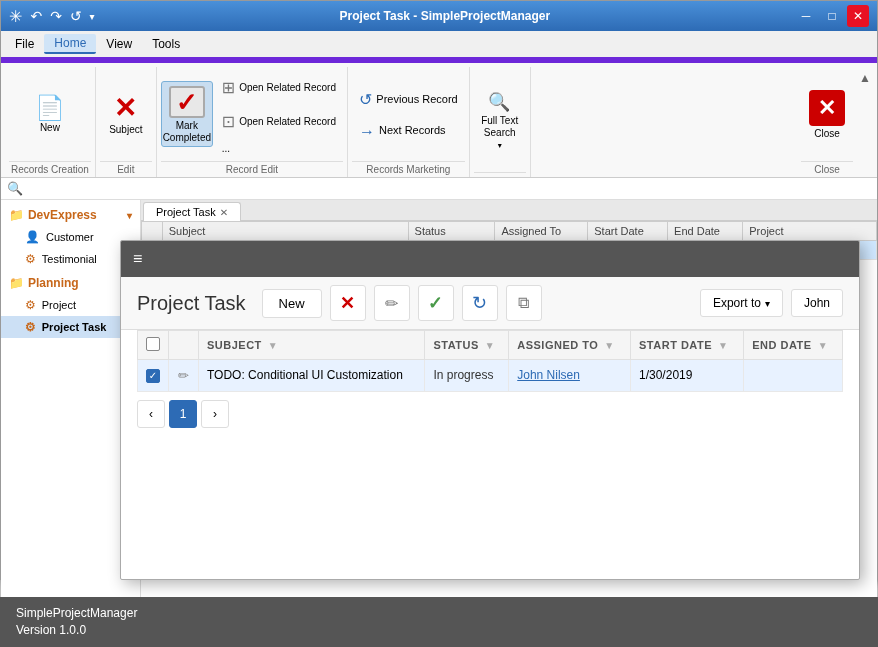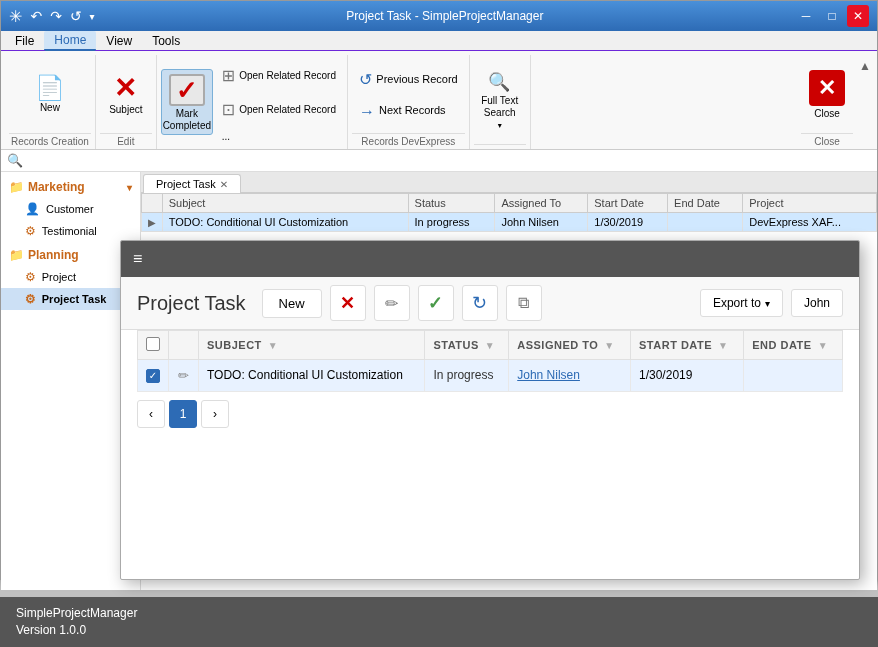--- a/index.html
+++ b/index.html
@@ -34,21 +34,21 @@
       padding: 0 8px;
       color: white;
     }
     .title-bar-left {
       display: flex;
       align-items: center;
       gap: 8px;
     }
     .title-bar-title {
       font-size: 12px;
-      font-weight: normal;
+      font-weight: bold;
       flex: 1;
       text-align: center;
     }
     .title-bar-controls {
       display: flex;
       gap: 4px;
     }
     .title-btn {
       width: 22px; height: 22px;
       border: none;
@@ -57,25 +57,25 @@
       display: flex; align-items: center; justify-content: center;
       font-size: 12px;
       background: transparent;
       color: white;
     }
     .title-btn.close-btn { background: #e81123; }
 
     
     .menu-bar {
       background: #f0f0f0;
-      height: 20px;
+      height: 32px;
       display: flex;
       align-items: center;
       padding: 0 4px;
-      border-bottom: 1px solid #6d28d9;
+      border-bottom: 6px solid #6d28d9;
     }
     .menu-item {
       padding: 2px 10px;
       cursor: pointer;
       border-radius: 2px;
       font-size: 12px;
     }
     .menu-item.active {
       background: #d0e4f7;
       border-bottom: 2px solid #2d6bb5;
@@ -492,34 +492,35 @@
           </button>
           <button class="ribbon-btn-small" style="height:32px;min-width:80px;">
             <span style="font-size:16px;color:#777;">⊡</span>
             <span style="font-size:10px;">Open Related Record</span>
           </button>
           <button class="ribbon-btn-small" style="height:18px;min-width:80px;font-size:10px;">
             <span>...</span>
           </button>
         </div>
       </div>
+      <div style="font-size:10px;color:#666;text-align:center;border-top:1px solid #ddd;padding:2px;">Record Edit</div>
     </div>
 
     <div style="display:flex;flex-direction:column;padding:0 4px;border-right:1px solid #ddd;">
       <div style="flex:1;display:flex;flex-direction:column;justify-content:center;gap:4px;padding:4px 0;">
         <button class="ribbon-btn-small" style="min-width:110px;">
           <span class="ribbon-btn-small-icon" style="color:#2d6bb5;font-size:16px;">↺</span>
           <span>Previous Record</span>
         </button>
         <button class="ribbon-btn-small" style="min-width:110px;">
           <span class="ribbon-btn-small-icon" style="color:#2d6bb5;font-size:16px;">→</span>
           <span>Next Records</span>
         </button>
       </div>
-      <div style="font-size:10px;color:#666;text-align:center;border-top:1px solid #ddd;padding:2px;">Records DevExpress</div>
+      <div style="font-size:10px;color:#666;text-align:center;border-top:1px solid #ddd;padding:2px;">Records Marketing</div>
     </div>
 
     <div style="display:flex;flex-direction:column;padding:0 4px;border-right:1px solid #ddd;">
       <div style="flex:1;display:flex;align-items:center;justify-content:center;padding:4px 0;">
         <button class="ribbon-btn">
           <span class="full-text-icon">🔍</span>
           <span class="ribbon-btn-label">Full Text Search</span>
           <span style="font-size:8px;">▾</span>
         </button>
       </div>
@@ -545,21 +546,21 @@
     <span style="font-size:13px;color:#aaa;margin-right:4px;">🔍</span>
   </div>
 
   <div class="content-area">
 
     <div class="sidebar">
 
       <div class="sidebar-group">
         <div class="sidebar-group-header">
           <span>📁</span>
-          <span>Marketing</span>
+          <span>DevExpress</span>
           <span style="margin-left:auto;font-size:10px;">▾</span>
         </div>
         <div class="sidebar-item">
           <span class="sidebar-icon">👤</span>
           <span>Customer</span>
         </div>
         <div class="sidebar-item">
           <span class="sidebar-icon">⚙</span>
           <span>Testimonial</span>
         </div>

